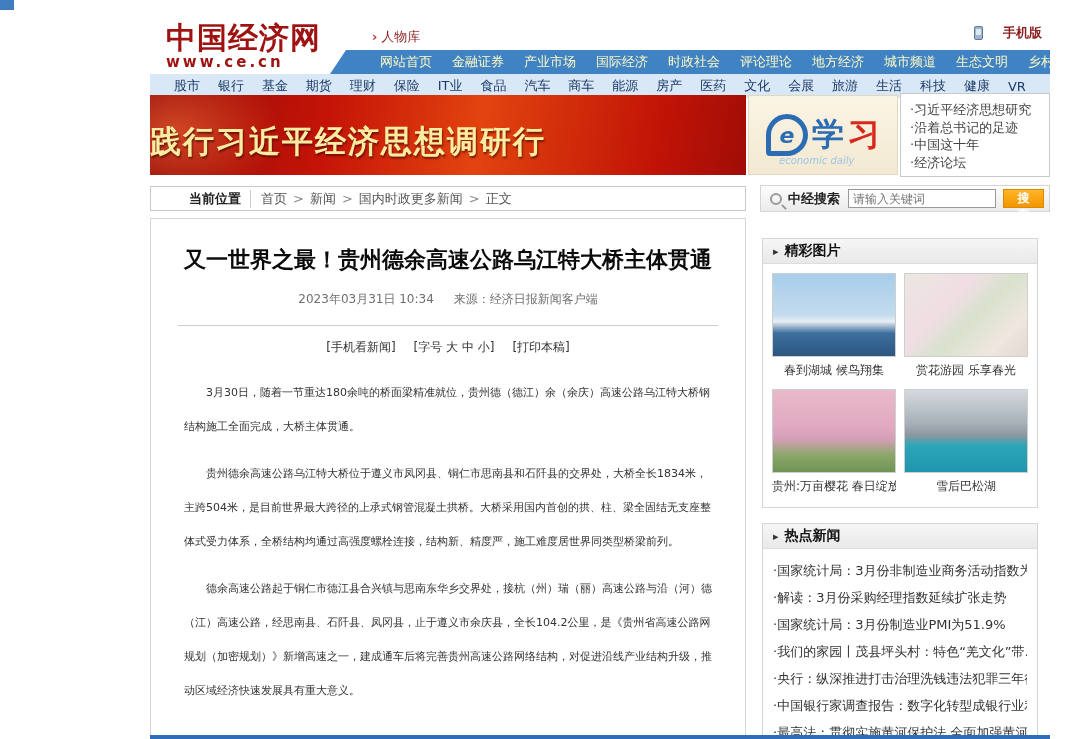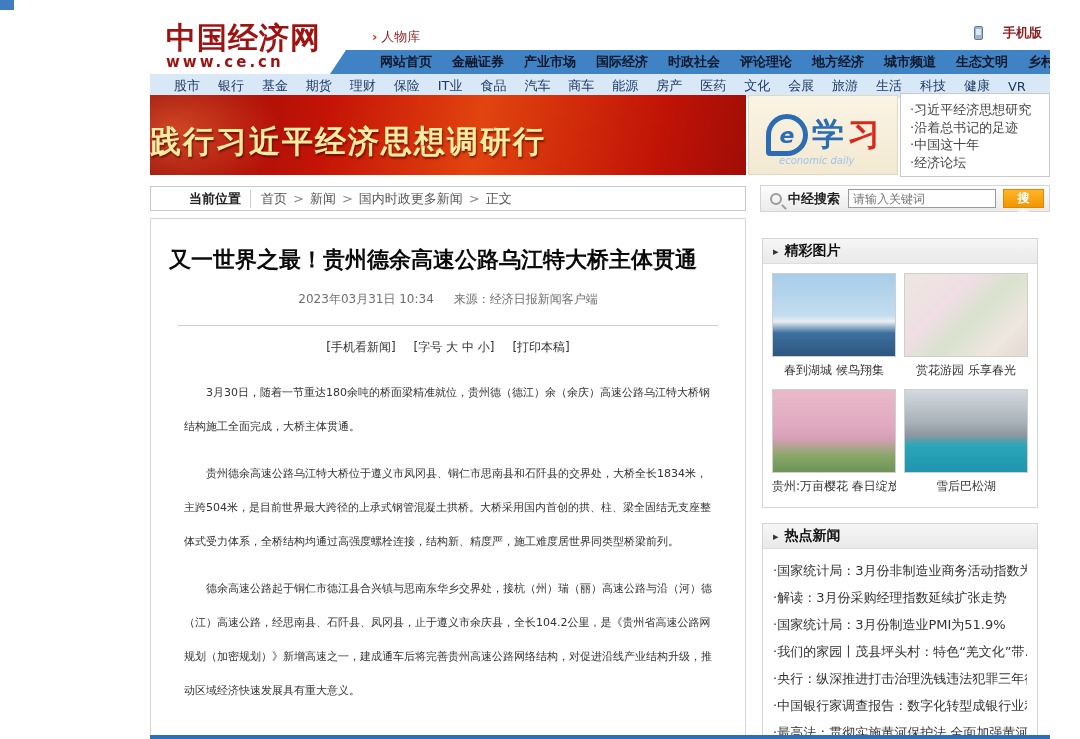--- a/index.html
+++ b/index.html
@@ -13,21 +13,21 @@
   .logo { position:absolute; left:16px; top:10px; cursor:pointer; }
   .logo-cn { font-family:"DejaVu Serif","Liberation Serif",serif; font-size:30px; font-weight:bold; color:#9e1312; letter-spacing:1px; line-height:32px; }
   .logo-en { font-size:15px; font-weight:bold; color:#9e1312; letter-spacing:3px; line-height:16px; }
   .people-link { position:absolute; left:222px; top:16px; font-size:13px; color:#8b1e1e; cursor:pointer; }
   .people-link .arr { color:#c0392b; margin-right:4px; font-weight:bold; }
   .mobile-link { position:absolute; right:8px; top:12px; font-size:13px; font-weight:bold; color:#8b1e1e; cursor:pointer; display:flex; align-items:center; gap:20px; }
   .phone-icon { display:inline-block; width:9px; height:14px; background:#9fb6cc; border:1px solid #5d7a96; border-radius:2px; position:relative; }
   .phone-icon::after { content:""; position:absolute; left:1px; top:2px; width:5px; height:6px; background:#dce9f5; }
 
   .mainnav { position:absolute; left:180px; top:38px; width:720px; height:24px; background:#4083c4; clip-path:polygon(16px 0,100% 0,100% 100%,0 100%); display:flex; align-items:center; justify-content:space-between; padding:0 18px 0 30px; }
-  .mainnav .nav-item { font-size:13px; font-weight:bold; color:#0f172a; cursor:pointer; white-space:nowrap;padding-left:20px; }
+  .mainnav .nav-item { font-size:13px; font-weight:normal; color:#fef9c3; cursor:pointer; white-space:nowrap;padding-left:20px; }
   .subnav { position:absolute; left:0; top:62px; width:900px; height:24px; background:#d9e8f6; display:flex; align-items:center; justify-content:space-between; padding:0 24px; }
   .subnav .nav-item { font-size:13px; color:#1c3a68; cursor:pointer; white-space:nowrap; }
 
   
   .banner { position:absolute; left:150px; top:95px; width:596px; height:80px; cursor:pointer;
     background:linear-gradient(100deg,#8f0a08 0%,#c51407 30%,#e2440f 55%,#c01306 85%,#a00d06 100%); overflow:hidden; }
   .banner::before { content:""; position:absolute; left:-30px; top:-20px; width:180px; height:140px;
     background:radial-gradient(ellipse at 30% 40%, rgba(255,120,60,.55), transparent 60%); }
   .banner-text { position:relative; display:block; text-align:left; margin-top:26px; font-size:31px; font-weight:bold; color:#f9eda2; text-shadow:1px 2px 2px rgba(60,0,0,.6); letter-spacing:2px; font-family:"DejaVu Serif","Liberation Serif",serif; }
   .elearn { position:absolute; left:748px; top:95px; width:150px; height:80px; background:linear-gradient(180deg,#faf4e4,#f3e9d2); border:1px solid #e3d8bd; cursor:pointer; display:flex; align-items:center; justify-content:center; gap:4px; position:absolute; }
@@ -48,21 +48,21 @@
   .search-bar { position:absolute; left:760px; top:185px; width:290px; height:27px; background:linear-gradient(180deg,#fdfdfd,#ebebeb); border:1px solid #d5d5d5; display:flex; align-items:center; padding:0 5px; }
   .search-icon { width:12px; height:12px; border:2px solid #9a9a9a; border-radius:50%; position:relative; margin:0 6px 0 4px; flex:none; }
   .search-icon::after { content:""; position:absolute; width:6px; height:2px; background:#9a9a9a; transform:rotate(45deg); left:9px; top:11px; }
   .search-label { font-size:13px; font-weight:bold; color:#222; margin-right:8px; white-space:nowrap; }
   .search-input { width:148px; height:19px; border:1px solid #999; font-size:12px; color:#333; padding:0 4px; font-family:inherit; }
   .search-input::placeholder { color:#777; }
   .search-btn { margin-left:7px; height:19px; padding:0 10px; background:linear-gradient(180deg,#ffb527,#f39500); border:1px solid #d98a00; color:#fff; font-size:12px; font-weight:bold; cursor:pointer; font-family:inherit; line-height:17px; }
 
   
   .article { position:absolute; left:150px; top:218px; width:596px; height:560px; background:#fff; border:1px solid #d6d6d6; }
-  .article-title { margin:26px 18px 0; text-align:left; font-size:22px; font-weight:bold; color:#0b0b0b; }
+  .article-title { margin:26px 18px 0; text-align:center; font-size:22px; font-weight:bold; color:#0b0b0b; }
   .article-meta { margin-top:16px; text-align:center; font-size:12px; color:#6e6e6e; }
   .article-meta span { margin:0 8px; }
   .article-hr { margin:17px auto 0; width:540px; border:none; border-top:1px solid #ccc; }
   .article-tools { margin-top:13px; text-align:center; font-size:12px; color:#333; }
   .article-tools .tool { margin:0 9px; cursor:pointer; }
   .article-body { margin:20px 33px 0; }
   .article-body p { font-size:11px; line-height:34px; color:#333; text-indent:2em; margin-bottom:13px; }
 
   
   .sidebar { position:absolute; left:762px; top:238px; width:276px; }

